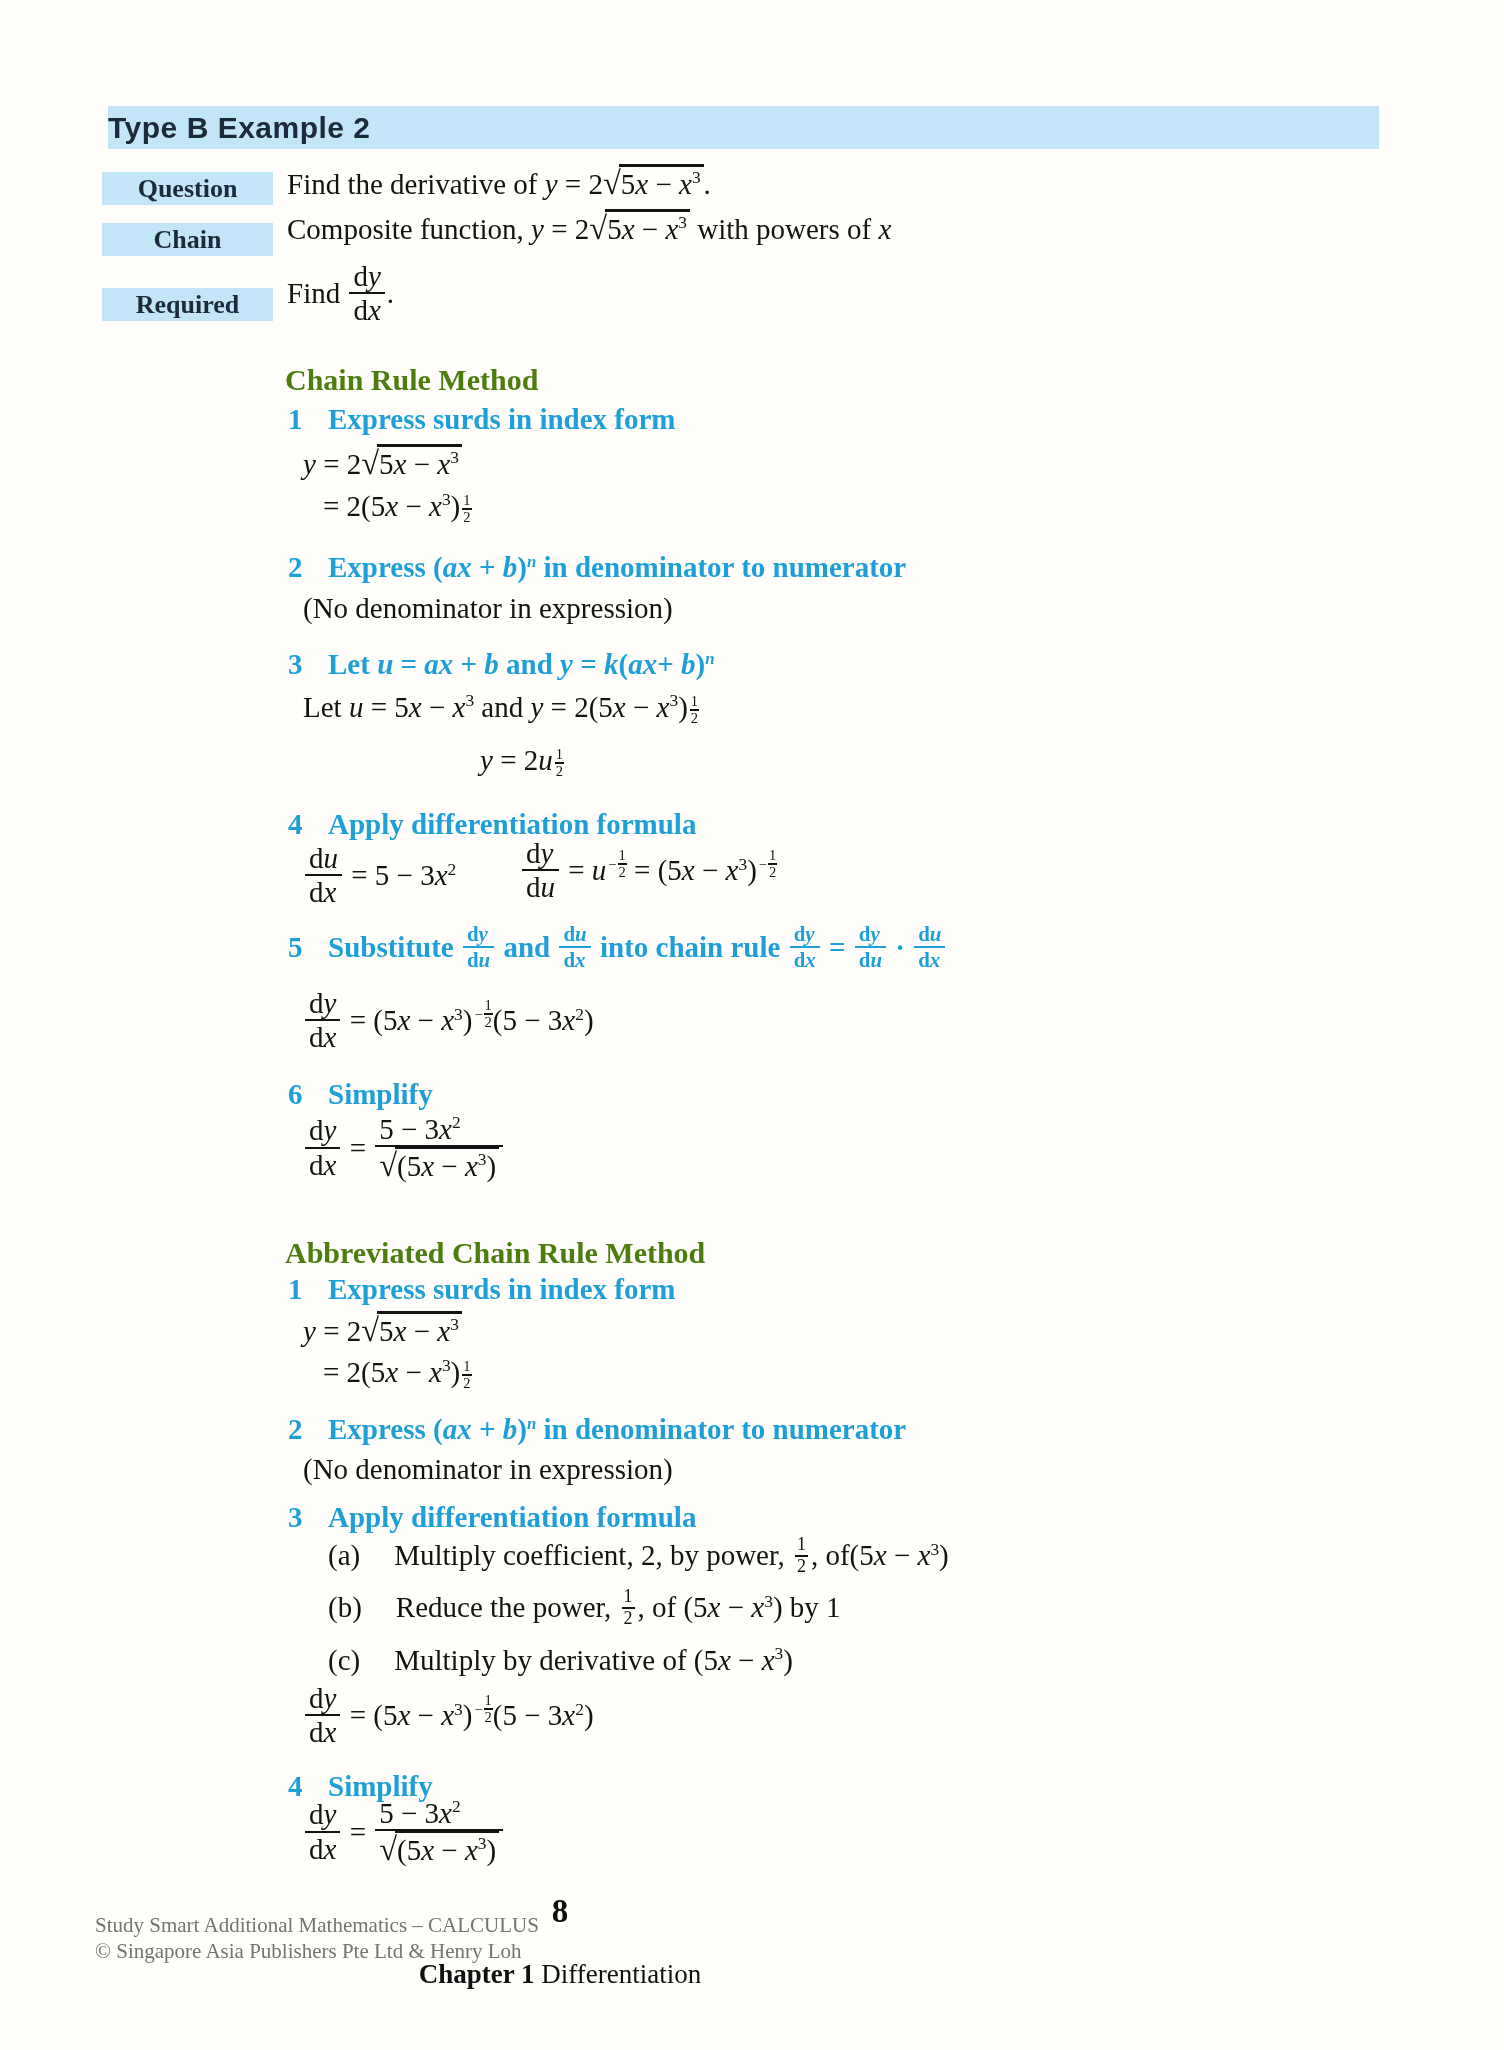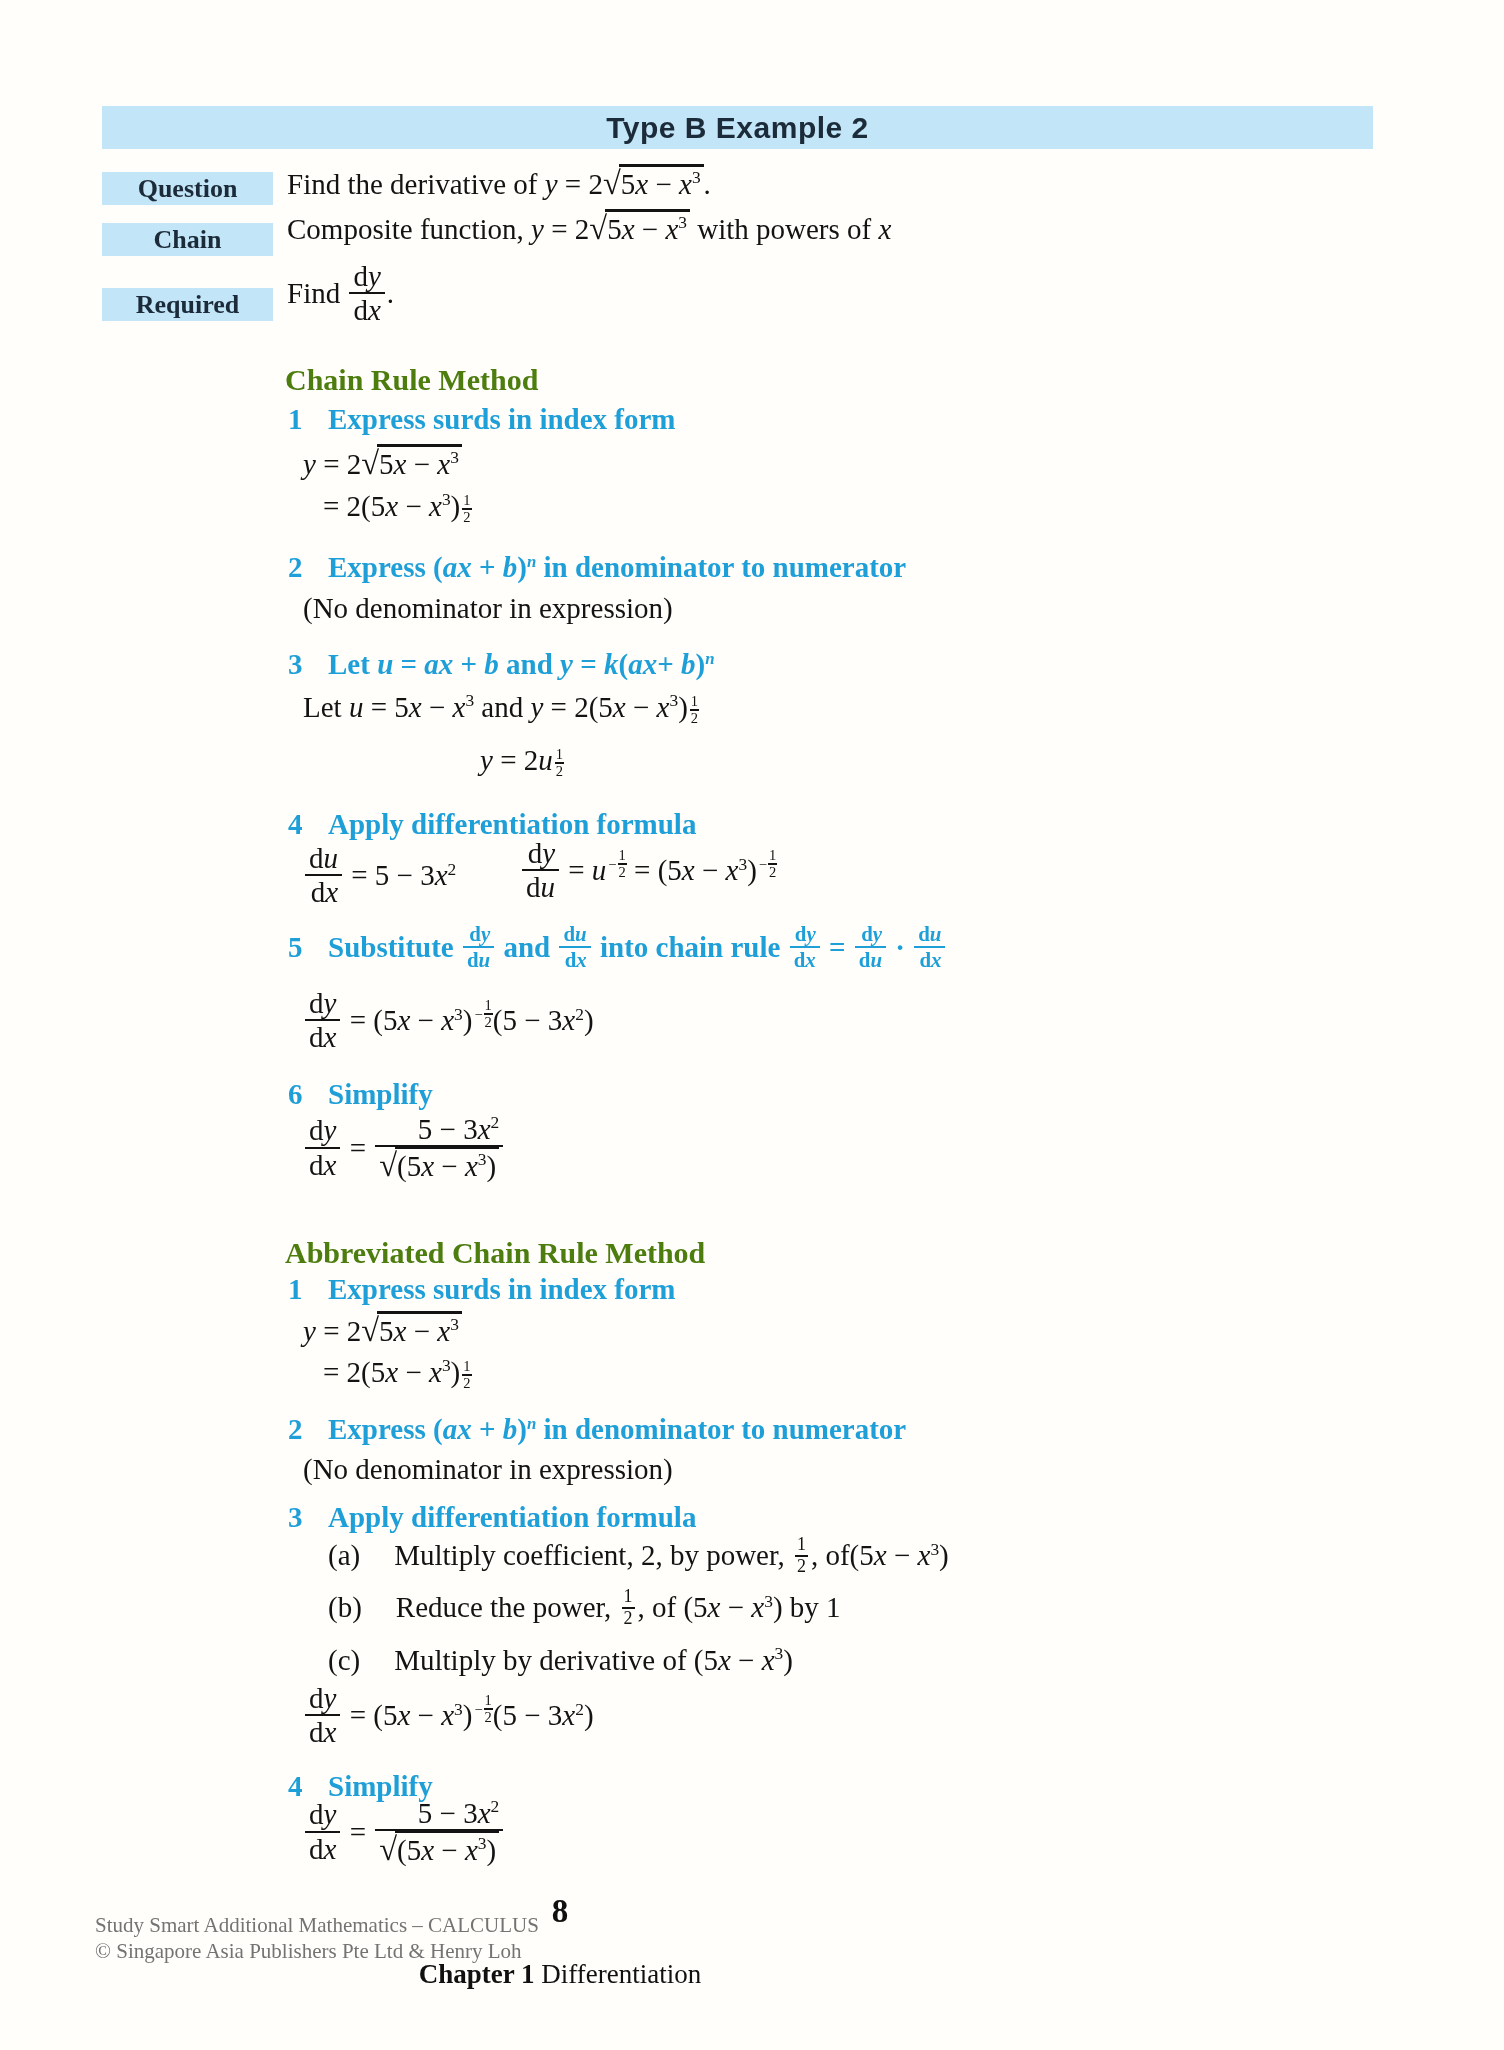--- a/index.html
+++ b/index.html
@@ -1,21 +1,21 @@
 <!DOCTYPE html>
 <html><head>
 <meta charset="utf-8">
 <style>
   html,body{margin:0;padding:0;background:#ffffff;}
   .page{position:relative;width:1504px;height:2050px;background:#fffefa;overflow:hidden;
         font-family:"Liberation Serif",serif;color:#131313;}
 
-  .header-bar{position:absolute;left:102px;top:106px;width:1271px;height:43px;background:#c2e5f7;
+  .header-bar{position:absolute;left:108px;top:106px;width:1271px;height:43px;background:#c2e5f7;
         color:#1c2b39;font-family:"Liberation Sans",sans-serif;font-weight:700;font-size:30px;
-        text-align:center;line-height:44px;letter-spacing:.5px;}
+        text-align:left;line-height:44px;letter-spacing:.5px;}
 
   .lbl{position:absolute;left:102px;width:171px;height:33px;background:#c2e5f7;color:#1c2b39;
 War        font-family:"Liberation Sans",sans-serif;font-weight:700;font-size:26px;text-align:center;line-height:34px;}
   #lbl-q{top:172px}#lbl-g{top:223px}#lbl-r{top:288px}
   .steps-col{position:absolute;left:102px;top:362px;width:171px;height:1521px;background:#c2e5f7;}
   .steps-col .lbl-text{display:block;text-align:center;margin-top:6px;color:#1c2b39;
         font-family:"Liberation Sans",sans-serif;font-weight:700;font-size:26px;}
 
   .mline{position:absolute;white-space:nowrap;font-size:29px;color:#131313;}
   #m-question{left:287px;top:165px}
@@ -24,21 +24,21 @@
 
   .method-title{position:absolute;font-size:30px;font-weight:700;color:#4d7c0f;white-space:nowrap;}
   .step-line{position:absolute;white-space:nowrap;}
   .snum{display:inline-block;width:40px;font-size:29px;font-weight:700;color:#1f9fd8;}
   .shead{font-size:29px;font-weight:700;color:#1f9fd8;}
   .shead .mfrac{font-size:72%;}
   .shead .msup{font-size:58%;}
 
   .math .mi,.mi{font-style:italic;}
   .msup{font-size:60%;vertical-align:.62em;}
-  .mfrac{display:inline-block;vertical-align:middle;text-align:right;margin:0 2px;transform:translateY(-3px);}
+  .mfrac{display:inline-block;vertical-align:middle;text-align:left;margin:0 2px;transform:translateY(-3px);}
   .fn,.fd{display:block;line-height:1.08;padding:0 4px;}
   .fd{border-top:2px solid currentColor;padding-top:1px;}
   .mexp{display:inline-flex;align-items:center;vertical-align:.5em;font-size:50%;line-height:1;margin-left:2px;position:relative;top:-4px;}
   .mexp .sn,.mexp .sd{display:block;text-align:center;line-height:1.05;padding:0 1px;}
   .mexp .sd{border-top:2px solid currentColor;}
   .mneg{margin-right:1px;}
   .sfrac{display:inline-block;vertical-align:middle;text-align:center;font-size:62%;line-height:1.1;margin:0 3px;transform:translateY(-3px);}
   .sfrac .sn,.sfrac .sd{display:block;padding:0 2px;}
   .sfrac .sd{border-top:2px solid currentColor;}
   .msqrt{white-space:nowrap;}

